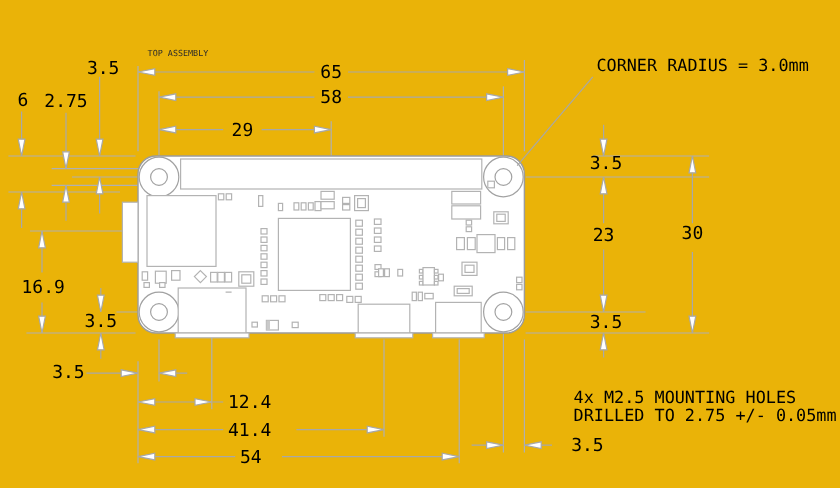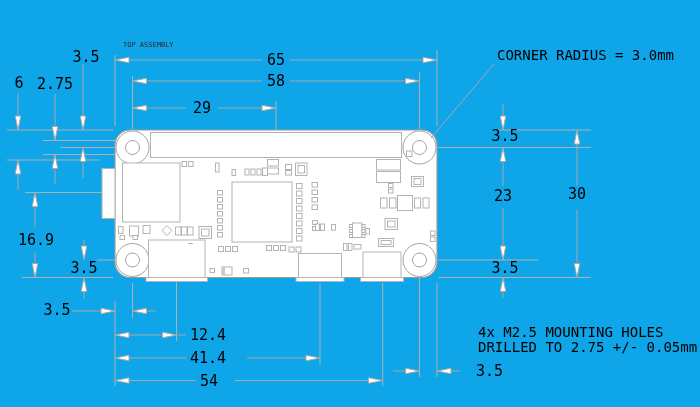--- a/index.html
+++ b/index.html
@@ -1,16 +1,16 @@
 <!DOCTYPE html>
 <html><head>
 <meta charset="utf-8">
 <style>
   html,body{margin:0;padding:0;background:#ffffff;}
-  .stage{position:relative;width:700px;height:407px;background:#0ea5e9;overflow:hidden;
+  .stage{position:relative;width:700px;height:407px;background:#eab308;overflow:hidden;
          font-family:"DejaVu Sans Mono", monospace;}
   svg{display:block;}
   .ext{stroke:#b0b0b0;stroke-width:1;fill:none;}
   .dim{stroke:#a8a8a8;stroke-width:1;fill:none;}
   .arr{stroke:#a8a8a8;stroke-width:1;fill:#ffffff;}
   .board{stroke:#9c9c9c;stroke-width:1.2;fill:#ffffff;}
   .hole{stroke:#a2a2a2;stroke-width:1;fill:#ffffff;}
   .cmp{stroke:#b3b3b3;stroke-width:1;fill:#ffffff;}
   .cmpf{fill:#c9c9c9;stroke:none;}
   .cross{stroke:#8f8f8f;stroke-width:1.2;}

